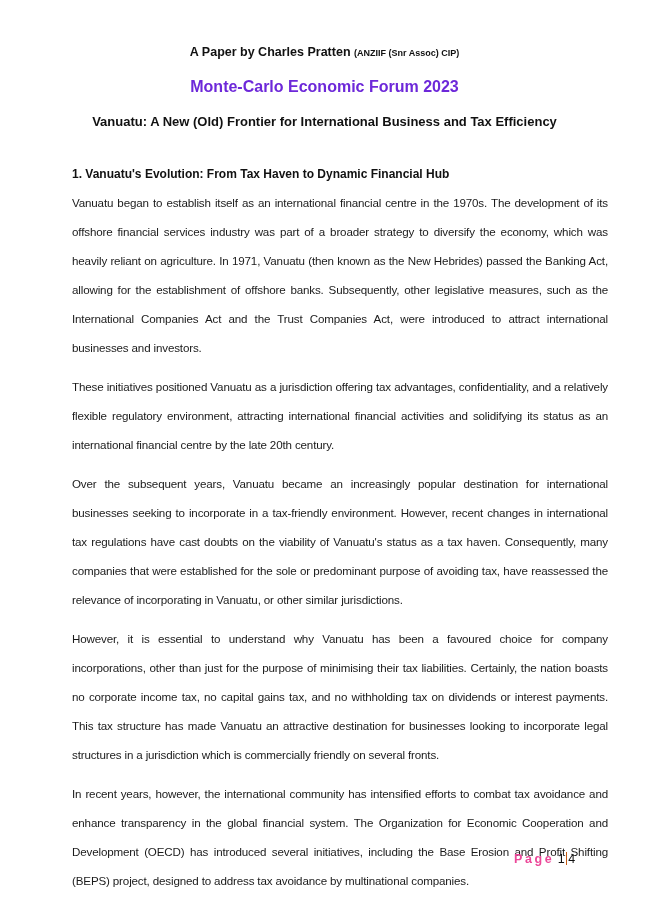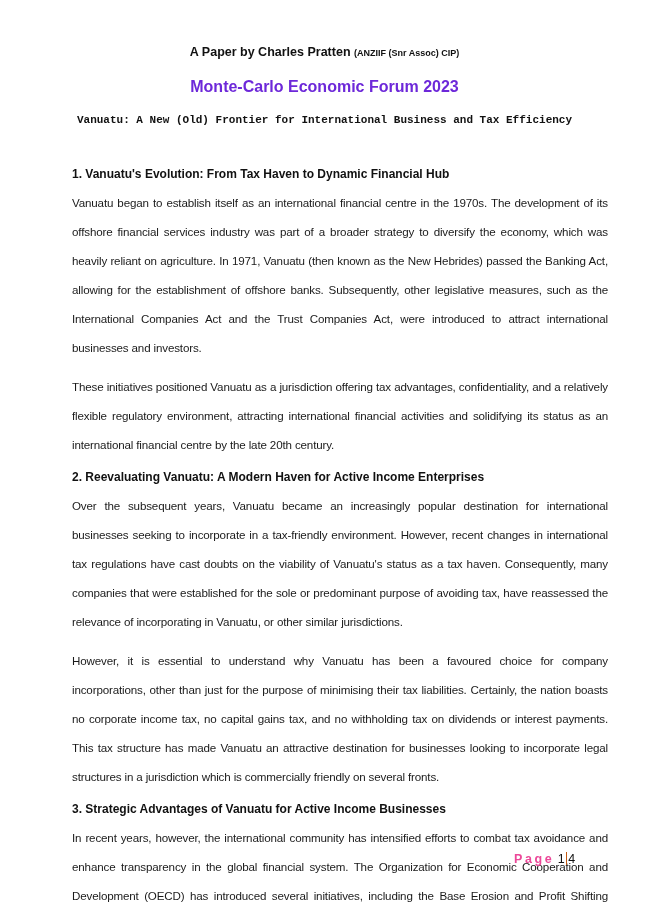--- a/index.html
+++ b/index.html
@@ -40,24 +40,23 @@
       font-weight: bold;
     }
     .forum {
       top: 78px;
       font-size: 16px;
       font-weight: bold;
       color: #6d28d9;
     }
     .subtitle {
       top: 114px;
-      font-size: 11px;
+      font-size: 13px;
       font-weight: bold;
       color: #111;
-      font-family: Liberation Mono, monospace;
     }
     .content {
       position: absolute;
       left: 72px;
       top: 166px;
       width: 536px;
     }
     h2.section {
       font-size: 12px;
       font-weight: bold;
@@ -110,25 +109,23 @@
   <div class="center-line forum">Monte-Carlo Economic Forum 2023</div>
 
   <div class="center-line subtitle">Vanuatu: A New (Old) Frontier for International Business and Tax Efficiency</div>
 
   <div class="content">
 
     <h2 class="section">1. Vanuatu's Evolution: From Tax Haven to Dynamic Financial Hub</h2>
     <p class="para">Vanuatu began to establish itself as an international financial centre in the 1970s. The development of its offshore financial services industry was part of a broader strategy to diversify the economy, which was heavily reliant on agriculture. In 1971, Vanuatu (then known as the New Hebrides) passed the Banking Act, allowing for the establishment of offshore banks. Subsequently, other legislative measures, such as the International Companies Act and the Trust Companies Act, were introduced to attract international businesses and investors.</p>
     <p class="para">These initiatives positioned Vanuatu as a jurisdiction offering tax advantages, confidentiality, and a relatively flexible regulatory environment, attracting international financial activities and solidifying its status as an international financial centre by the late 20th century.</p>
 
-    <h2 class="section">2. Reevaluating Vanuatu: A Modern Haven for Active Income Enterprises</h2>
     <p class="para">Over the subsequent years, Vanuatu became an increasingly popular destination for international businesses seeking to incorporate in a tax-friendly environment. However, recent changes in international tax regulations have cast doubts on the viability of Vanuatu's status as a tax haven. Consequently, many companies that were established for the sole or predominant purpose of avoiding tax, have reassessed the relevance of incorporating in Vanuatu, or other similar jurisdictions.</p>
     <p class="para">However, it is essential to understand why Vanuatu has been a favoured choice for company incorporations, other than just for the purpose of minimising their tax liabilities. Certainly, the nation boasts no corporate income tax, no capital gains tax, and no withholding tax on dividends or interest payments. This tax structure has made Vanuatu an attractive destination for businesses looking to incorporate legal structures in a jurisdiction which is commercially friendly on several fronts.</p>
 
-    <h2 class="section">3. Strategic Advantages of Vanuatu for Active Income Businesses</h2>
     <p class="para">In recent years, however, the international community has intensified efforts to combat tax avoidance and enhance transparency in the global financial system. The Organization for Economic Cooperation and Development (OECD) has introduced several initiatives, including the Base Erosion and Profit Shifting (BEPS) project, designed to address tax avoidance by multinational companies.</p>
 
   </div>
 
   <div class="footer">
     <span class="page-word">Page</span>
     <span class="num">1</span><span class="sep"></span><span class="num">4</span>
   </div>
 
 </div>

